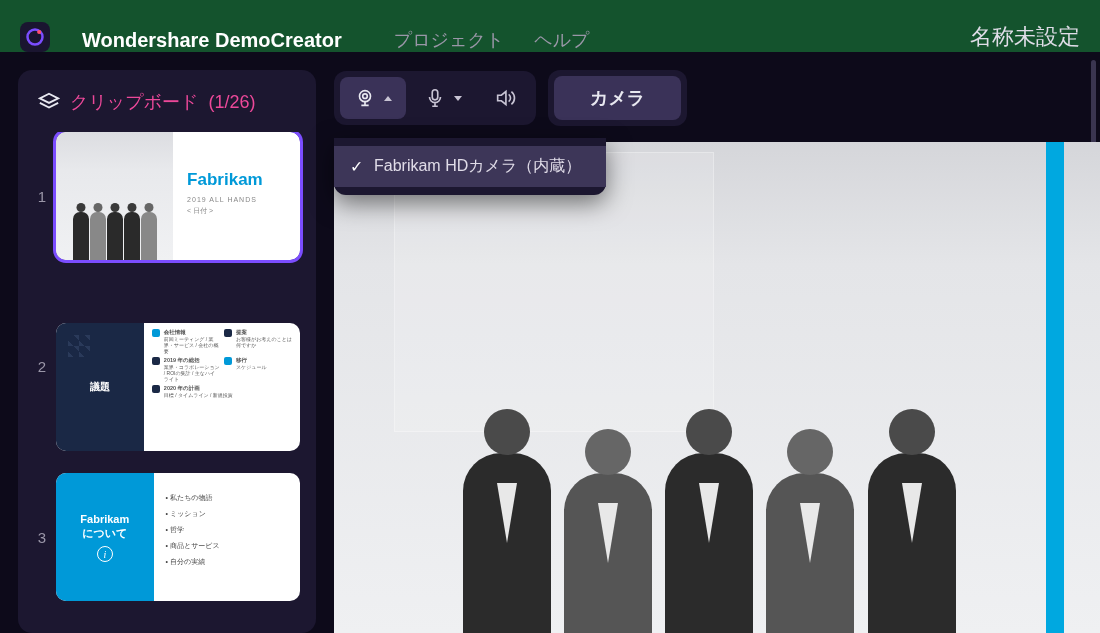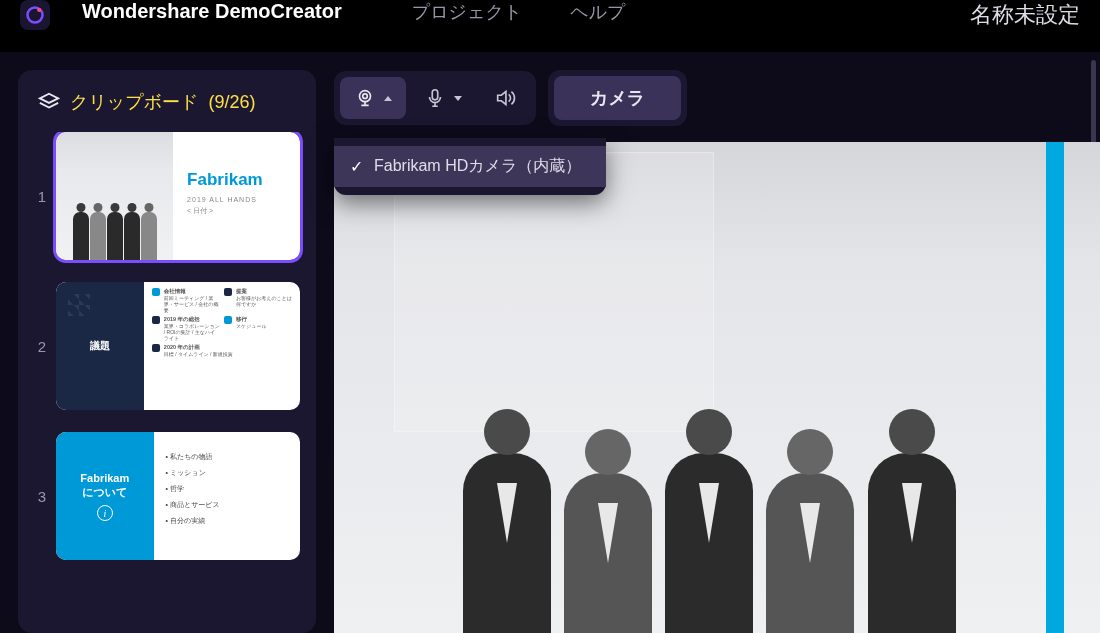--- a/index.html
+++ b/index.html
@@ -7,36 +7,36 @@
     width: 1100px; height: 633px;
     background: #0d0a1a;
     font-family: "Hiragino Sans", "Meiryo", sans-serif;
     color: #e8e8f0;
     overflow: hidden;
     position: relative;
   }
   .titlebar {
     height: 52px;
     display: flex;
-    align-items: flex-start;
+    align-items: flex-end;
     padding: 0 20px;
     gap: 32px;
-    background: #000000;
+    background: #14532d;
   }
   .app-logo {
     width: 30px; height: 30px;
     border-radius: 8px;
     background: #1a1530;
     display: flex; align-items: center; justify-content: center;
     position: relative;
   }
   .app-logo svg { width: 20px; height: 20px; }
   .app-title { font-size: 20px; font-weight: 700; color: #fff; }
   .menu { display: flex; gap: 30px; margin-left: 20px; }
-  .menu-item { font-size: 18px; color: #9a96a8; cursor: pointer; margin-left: 18px; }
+  .menu-item { font-size: 18px; color: #9a96a8; cursor: pointer; }
   .title-right { margin-left: auto; font-size: 22px; color: #e0dde8; }
   
   .main {
     display: flex;
     height: calc(100% - 52px);
     padding: 18px 0 0 18px;
     gap: 18px;
   }
   
   .sidebar {
@@ -46,21 +46,21 @@
     padding: 16px 12px;
     display: flex;
     flex-direction: column;
   }
   .sidebar-header {
     display: flex;
     align-items: center;
     gap: 10px;
     font-size: 18px;
     font-weight: 500;
-    color: #fde047;
+    color: #ec4899;
     padding: 4px 8px 18px 8px;
   }
   .layers-icon { width: 22px; height: 22px; }
   
   .thumbs {
     display: flex;
     flex-direction: column;
     gap: 22px;
     overflow-y: auto;
     padding-right: 4px;
@@ -111,21 +111,21 @@
   .person::before {
     content: ""; position: absolute; top: -9px; left: 50%;
     transform: translateX(-50%);
     width: 9px; height: 9px; border-radius: 50%;
     background: #3a3a3a;
   }
   .person.light { background: #888; }
   .person.light::before { background: #666; }
   
   
-  .slide2 { display: flex; }
+  .slide2 { display: flex; margin-top: 41px; }
   .slide2-left {
     width: 36%;
     background: #1a2845;
     display: flex; align-items: center; justify-content: center;
     position: relative;
   }
   .slide2-left::before {
     content: ""; position: absolute; top: 12px; left: 12px;
     width: 22px; height: 22px;
     background: linear-gradient(45deg, #2a3a5a 25%, transparent 25%, transparent 75%, #2a3a5a 75%);
@@ -316,21 +316,21 @@
 
 <div class="main">
 
   <div class="sidebar">
     <div class="sidebar-header">
       <svg class="layers-icon" viewBox="0 0 24 24" fill="none" stroke="#e8e8f0" stroke-width="2">
           <polygon points="12 3 22 8 12 13 2 8"></polygon>
           <polyline points="2 13 12 18 22 13"></polyline>
         </svg>
       <span>クリップボード</span>
-      <span>(9/26)</span>
+      <span>(1/26)</span>
     </div>
     <div class="thumbs">
 
       <div class="thumb-row">
         <div class="thumb-num">1</div>
         <div class="thumb selected slide1">
           <div class="slide1-left">
             <div class="people">
               <div class="person"></div>
                 <div class="person light"></div>

